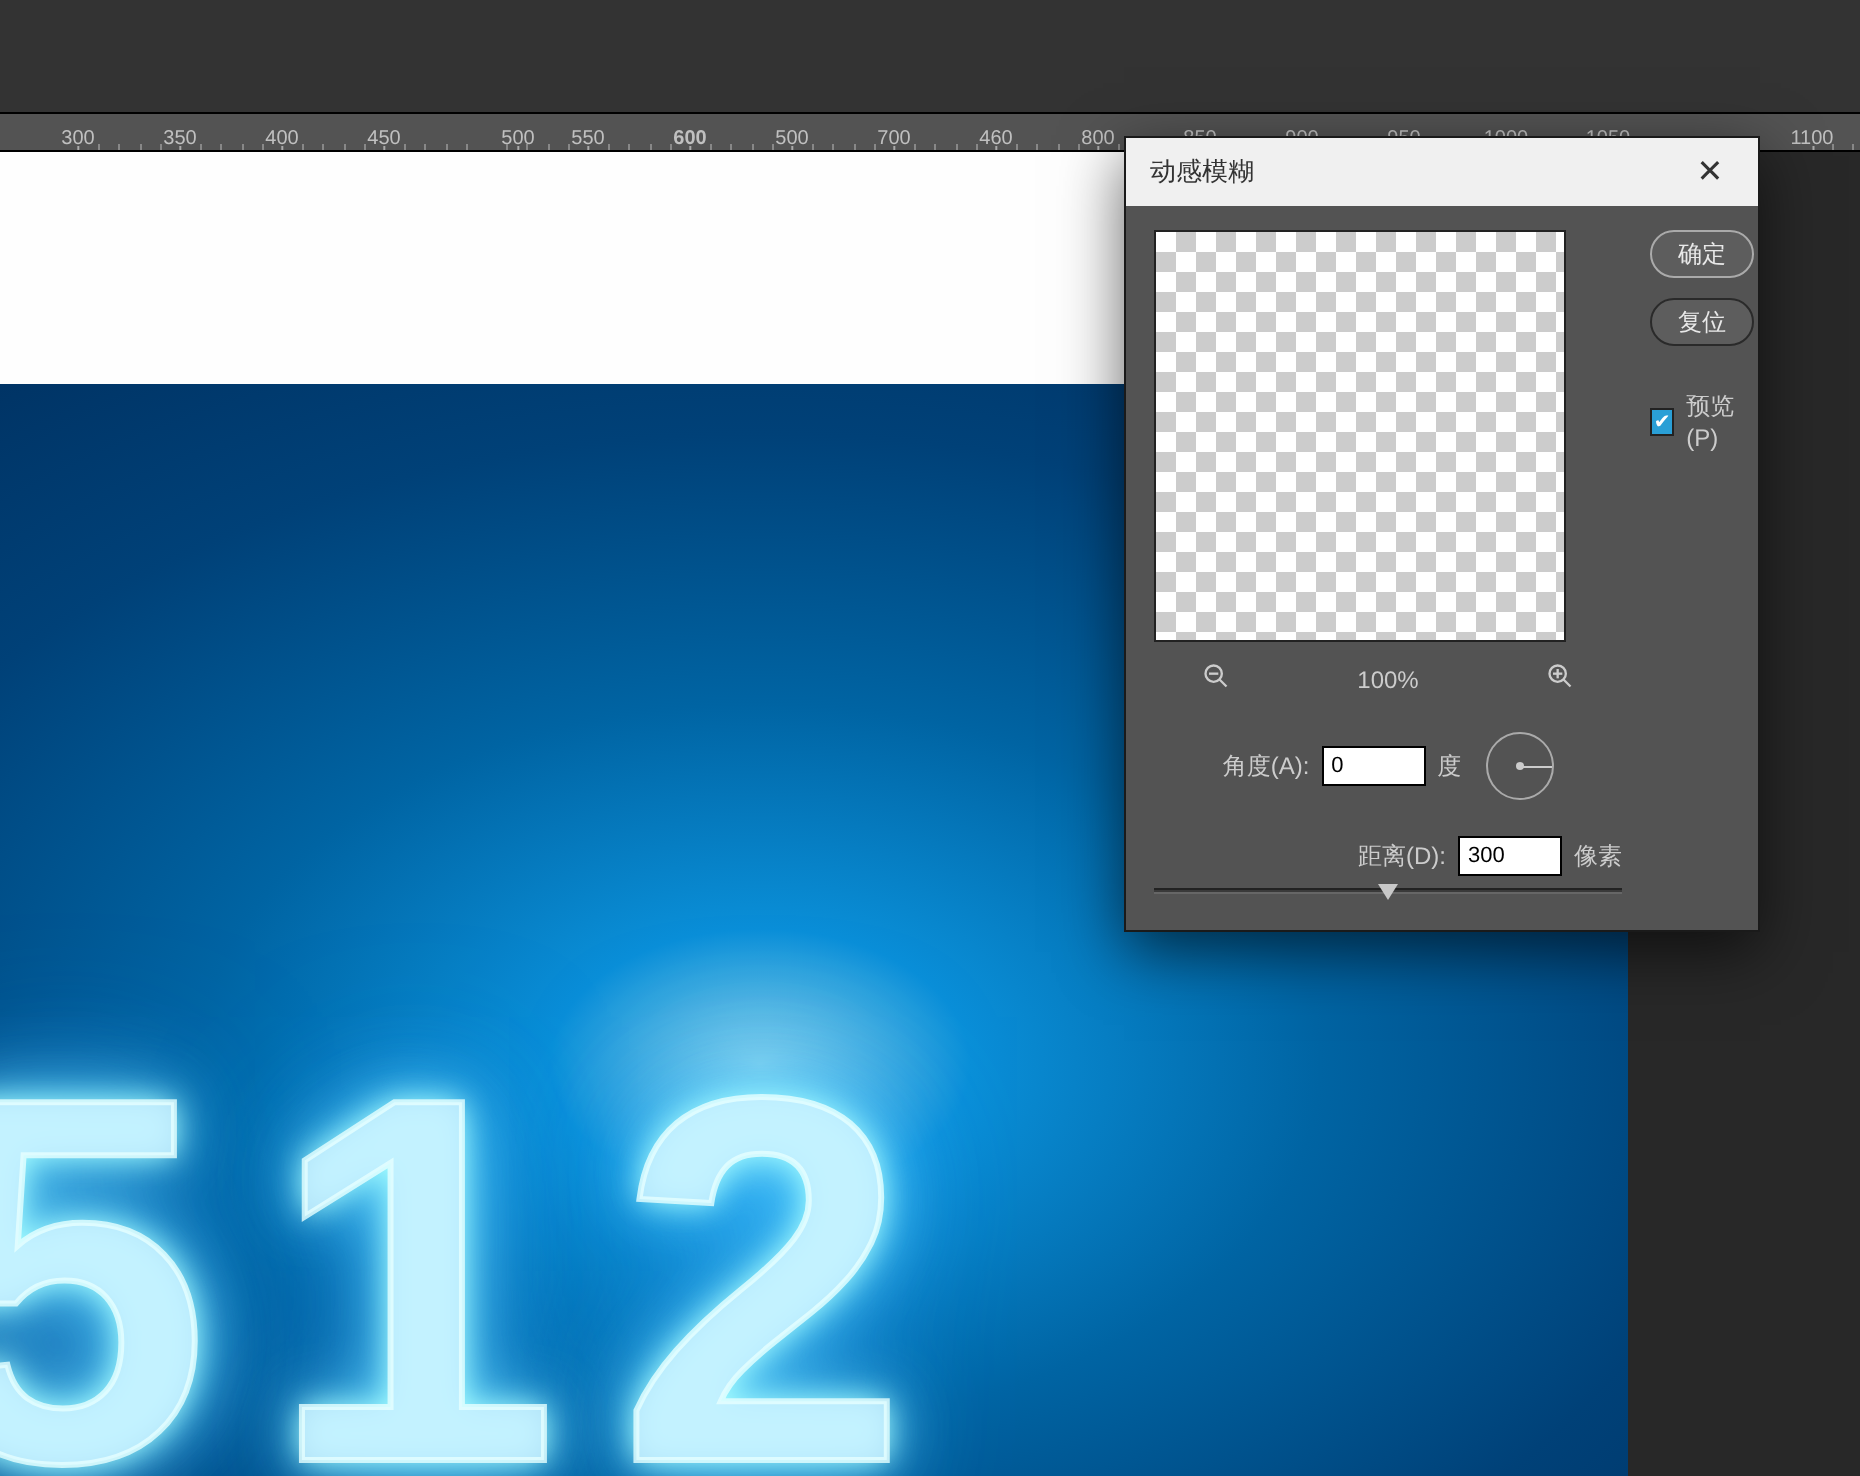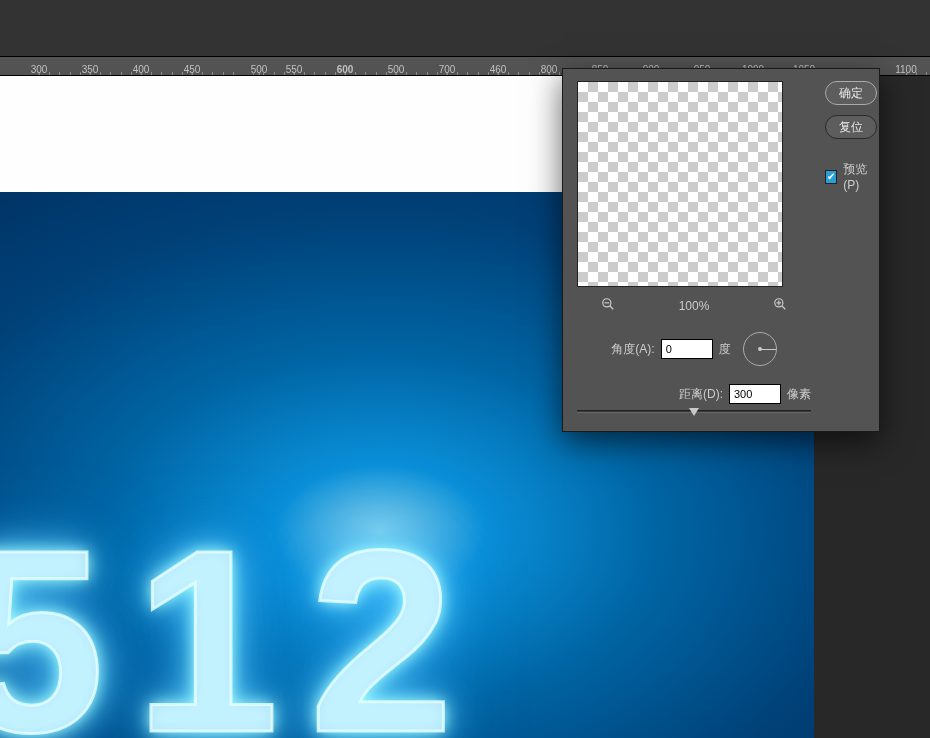--- a/index.html
+++ b/index.html
@@ -380,20 +380,24 @@
 
 <div class="canvas-area">
   <div class="canvas-white-top"></div>
   <div class="canvas-blue">
 
     <div class="glow-text">512</div>
   </div>
 </div>
 
 <div class="dialog">
+  <div class="dialog-header">
+    <span class="dialog-title">动感模糊</span>
+    <span class="close-icon">✕</span>
+  </div>
   <div class="dialog-body">
     <div class="left-col">
       <div class="preview-box">
         <div class="checker"></div>
       </div>
       <div class="zoom-row">
         <span class="zoom-btn">
           <svg width="14" height="14" viewBox="0 0 24 24" fill="none" stroke="#ccc" stroke-width="2">
               <circle cx="10" cy="10" r="7"></circle>
               <line x1="15" y1="15" x2="21" y2="21"></line>

